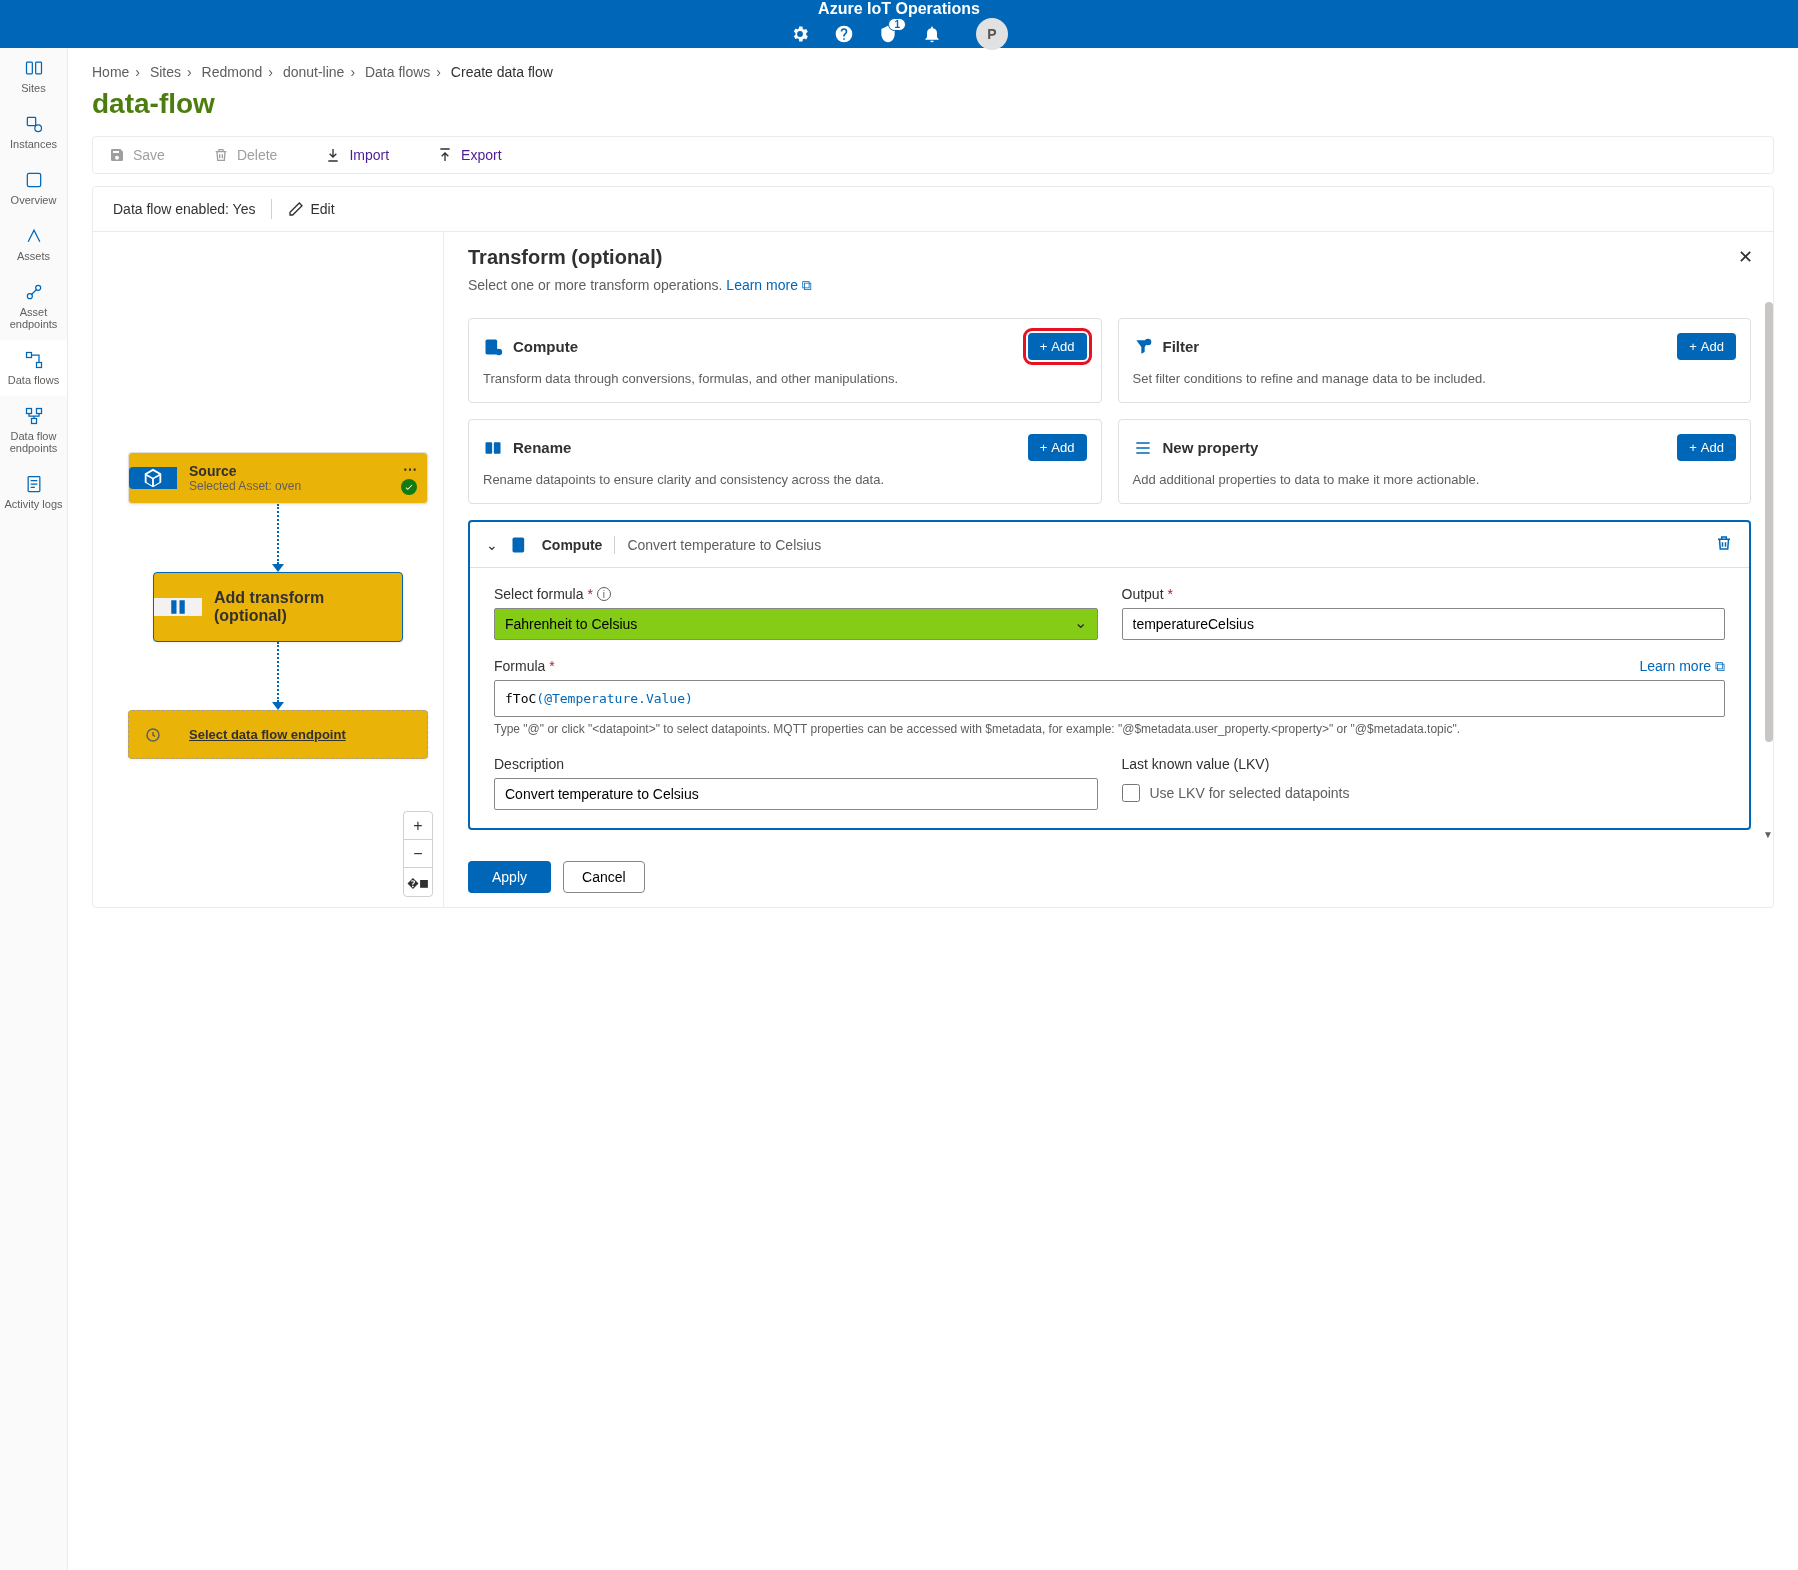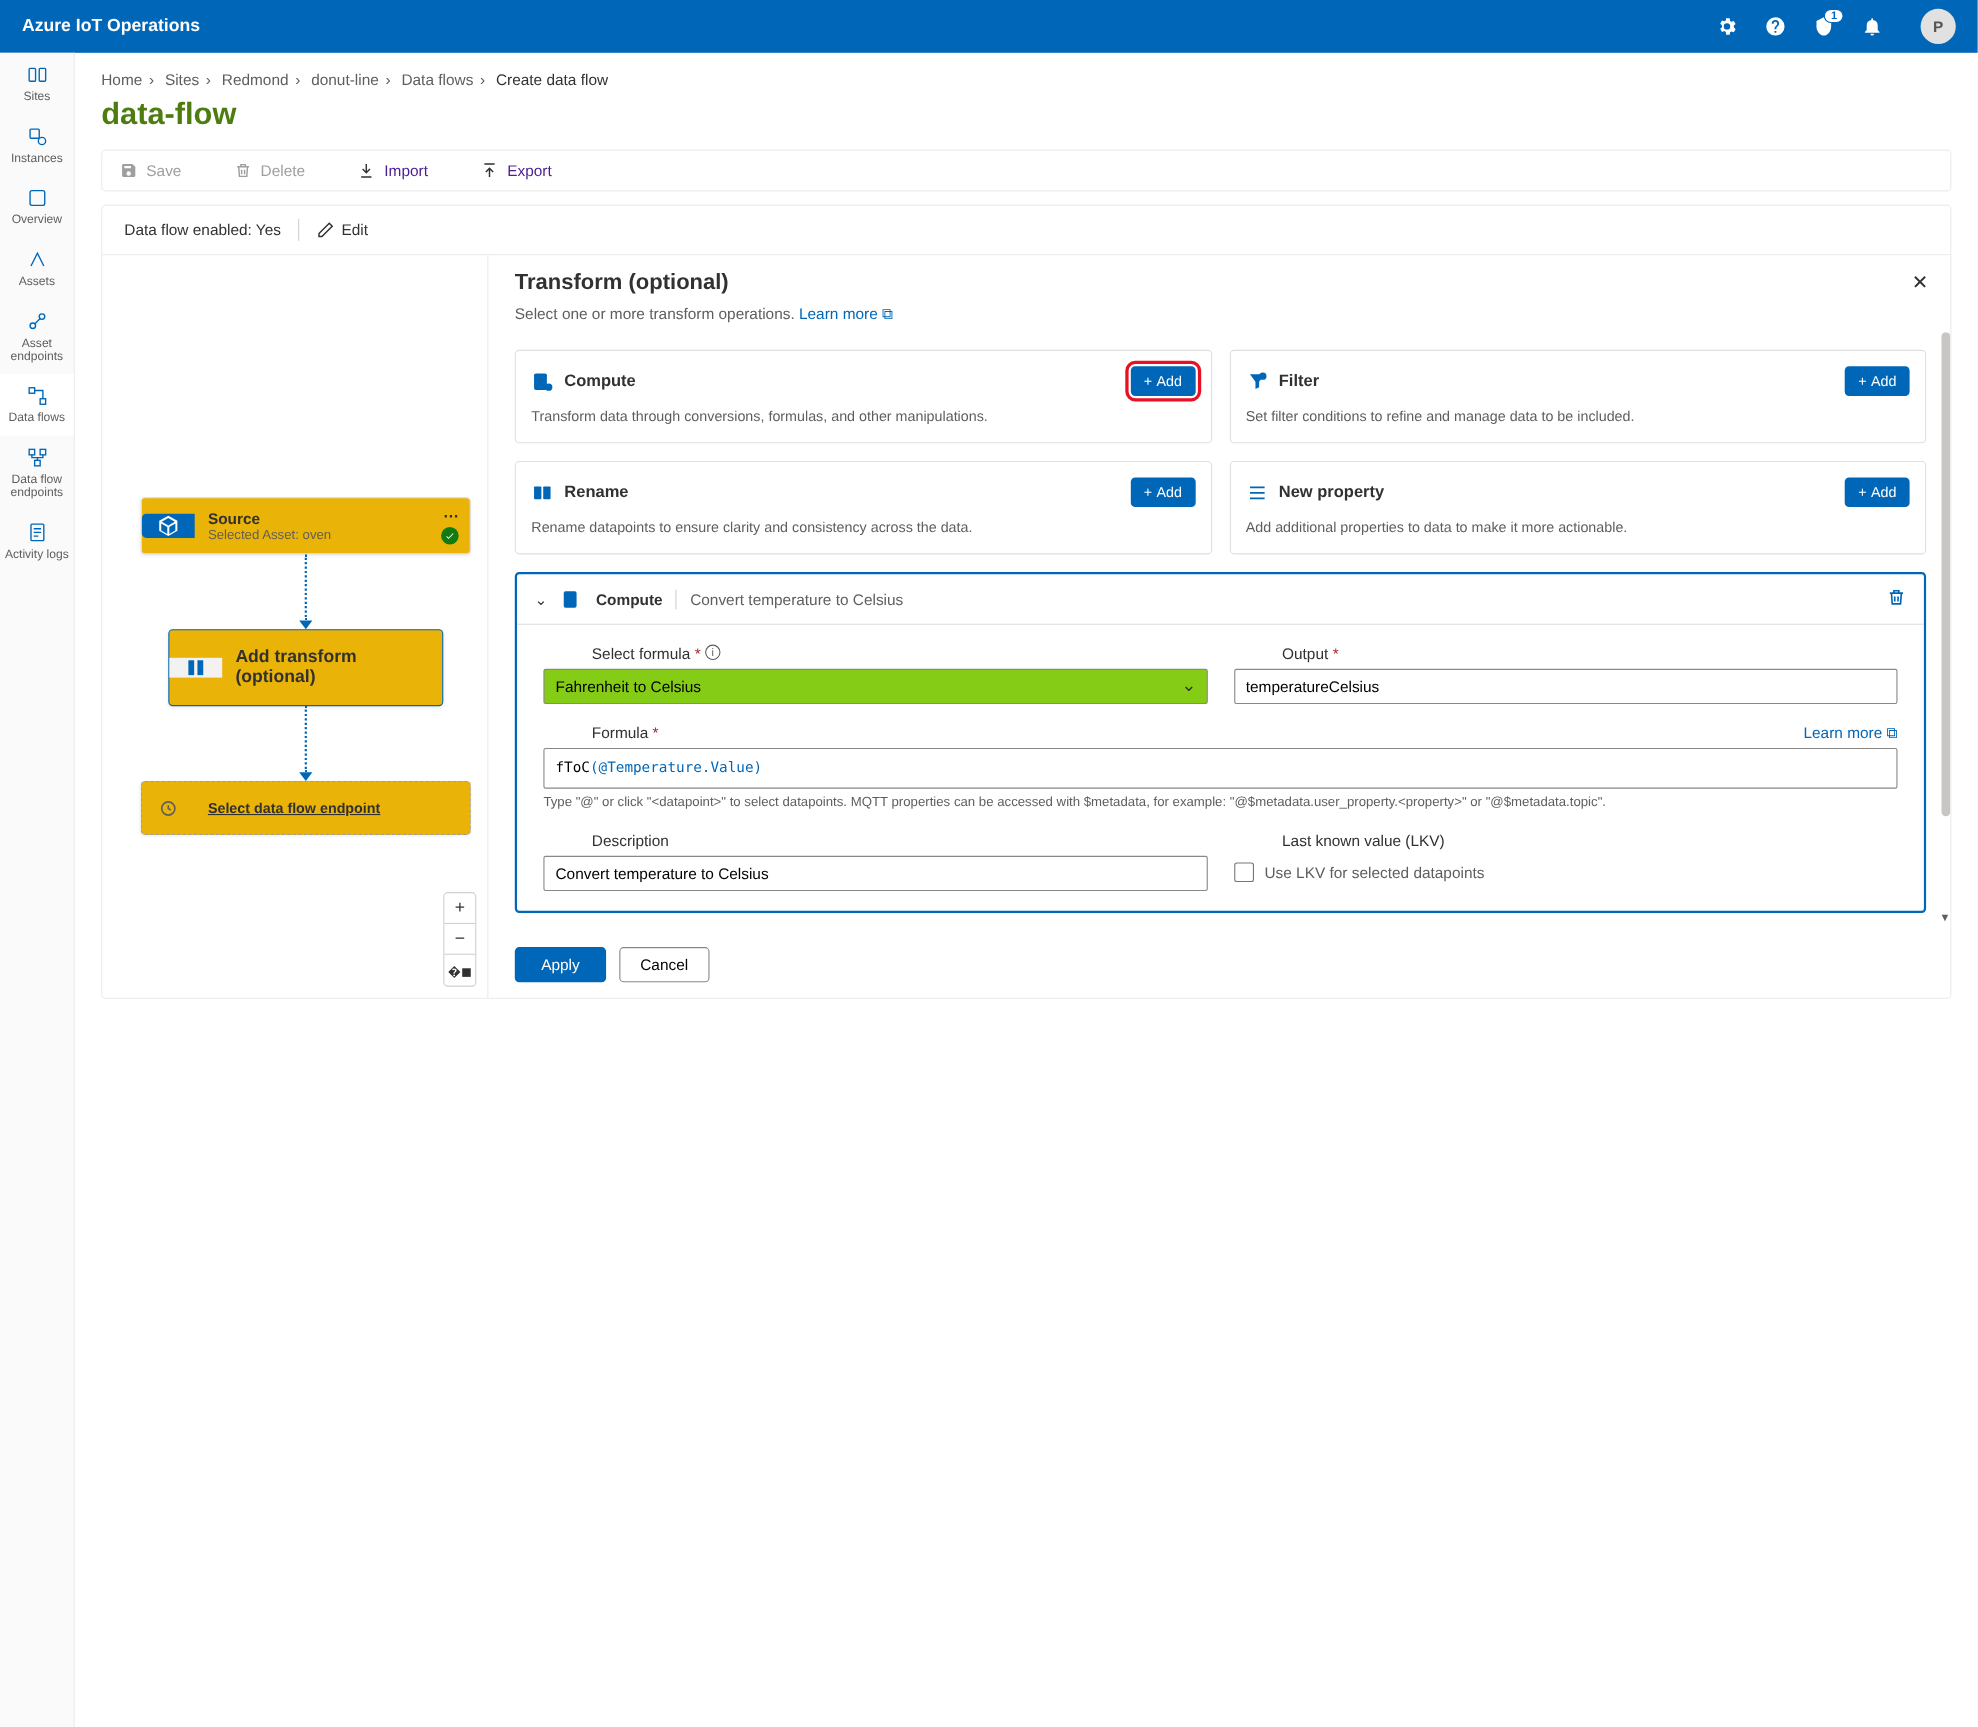--- a/index.html
+++ b/index.html
@@ -1,18 +1,18 @@
 <!DOCTYPE html>
 <html><head>
 <meta charset="utf-8">
 <style>
 * { box-sizing: border-box; margin: 0; padding: 0; }
 body { font-family: "Segoe UI", -apple-system, sans-serif; font-size: 14px; color: #323130; background: #fff; }
 
-.topbar { background: #0067b8; color: #fff; height: 48px; display: flex; align-items: center; padding: 0 20px; }
+.topbar { background: #0067b8; color: #fff; height: 48px; display: flex; align-items: center; padding: 0 20px; flex-direction: column; }
 .topbar-title { font-size: 16px; font-weight: 600; flex: 1; }
 .topbar-icons { display: flex; align-items: center; gap: 24px; }
 .topbar-icon { width: 20px; height: 20px; cursor: pointer; position: relative; }
 .topbar-icon svg { fill: #fff; }
 .badge { position: absolute; top: -6px; right: -8px; background: #fff; color: #0067b8; border-radius: 10px; font-size: 10px; padding: 0 5px; font-weight: 600; border:1px solid #0067b8;}
 .avatar { width: 32px; height: 32px; border-radius: 50%; background: #e1e1e1; color: #555; display: flex; align-items: center; justify-content: center; font-weight: 600; margin-left: 10px;}
 
 .layout { display: flex; height: calc(100vh - 48px); }
 .sidenav { width: 68px; background: #fafafa; border-right: 1px solid #edebe9; display: flex; flex-direction: column; }
 .sidenav-item { display: flex; flex-direction: column; align-items: center; padding: 10px 4px; font-size: 11px; text-align: center; cursor: pointer; color: #605e5c; gap:4px; }
@@ -86,21 +86,21 @@
 .compute-block { border: 2px solid #0067b8; border-radius: 4px; margin-right:14px; margin-bottom:16px;}
 .compute-head { display:flex; align-items:center; padding:12px 16px; gap:12px; border-bottom:1px solid #e1dfdd;}
 .compute-head .chev { cursor:pointer;}
 .compute-head-title { font-weight:600; }
 .compute-head-divider { width:1px; height:18px; background:#d2d0ce;}
 .compute-head-sub { color:#605e5c; }
 .trash { margin-left:auto; cursor:pointer; color:#0067b8;}
 .compute-body { padding: 18px 24px; }
 .form-row { display:flex; gap:24px; margin-bottom:18px;}
 .form-col { flex:1; }
-.form-label { font-size:14px; margin-bottom:6px; display:flex; align-items:flex-start; gap:4px;margin-left:44px;}
+.form-label { font-size:14px; margin-bottom:6px; display:flex; align-items:center; gap:4px;}
 .req { color:#a4262c; }
 .info-icon{ width:14px; height:14px; border:1px solid #605e5c; border-radius:50%; display:inline-flex; align-items:center; justify-content:center; font-size:10px; color:#605e5c;}
 .form-input, .form-select { width:100%; border:1px solid #8a8886; border-radius:2px; padding:7px 10px; font-size:14px; font-family:inherit;}
 .form-select { appearance:none; background:#84cc16;}
 .select-wrap{position:relative;}
 .select-wrap::after{content:"⌄"; position:absolute; right:10px; top:5px; pointer-events:none; font-size:16px;}
 .formula-box { border:1px solid #8a8886; border-radius:2px; padding:10px; font-family:Menlo,Consolas,monospace; font-size:13px;}
 .fn{color:#000;} .paren{color:#0067b8;} .datapoint{color:#0067b8;}
 .hint { font-size:12px; color:#605e5c; margin-top:4px; line-height:1.4;}
 .learn-right { float:right; }

